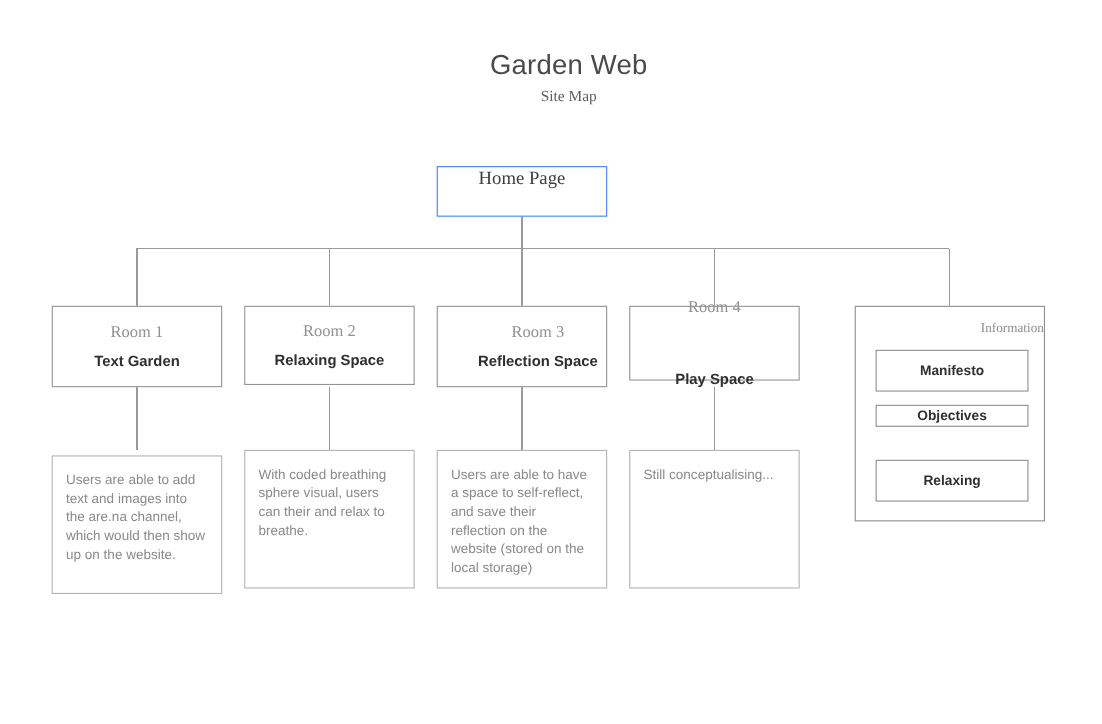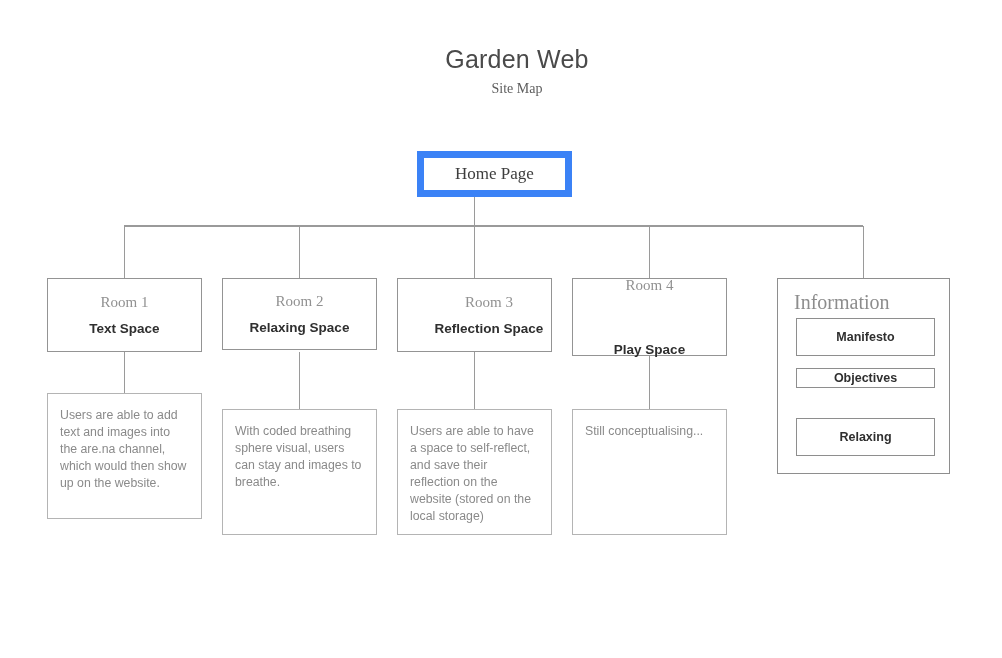--- a/index.html
+++ b/index.html
@@ -51,25 +51,24 @@
     width: 1002px;
     height: 658px;
   }
   
   .node {
     position: absolute;
     box-sizing: border-box;
     background: #ffffff;
   }
   .home-box {
-    border: 7px solid #3b82f6;
+    border: 1px solid #3b82f6;
     display: flex;
-    align-items: center;
+    align-items: flex-start;
     justify-content: center;
-    margin-left: 20px;
   }
   .home-label {
     font-family: "Liberation Serif", serif;
     font-size: 17px;
     color: #3d3d3d;
   }
   .room-box {
     border: 1px solid #949494;
     display: flex;
     flex-direction: column;
@@ -99,26 +98,26 @@
     font-size: 12.3px;
     line-height: 17px;
     color: #8a8a8a;
     display: block;
   }
   .info-panel {
     border: 1px solid #8e8e8e;
   }
   .info-title {
     position: absolute;
-    left: 16px;
+    left: 0;
     top: 12px;
     width: 100%;
-    text-align: left;
-    font-family: "Liberation Serif", serif;
-    font-size: 20px;
+    text-align: right;
+    font-family: "Liberation Serif", serif;
+    font-size: 12px;
     color: #8d8d8d;
   }
   .info-item {
     position: absolute;
     box-sizing: border-box;
     border: 1px solid #8e8e8e;
     background: #ffffff;
     display: flex;
     align-items: center;
     justify-content: center;
@@ -159,44 +158,44 @@
       <line x1="649.5" y1="352" x2="649.5" y2="409"></line>
     </g>
   </svg>
 
   <div class="node home-box" style="left:397px; top:151px; width:155px; height:46px;">
     <span class="home-label">Home Page</span>
   </div>
 
   <div class="node room-box" style="left:47px; top:278px; width:155px; height:74px;">
     <span class="room-index">Room 1</span>
-    <span class="room-name">Text Space</span>
+    <span class="room-name">Text Garden</span>
   </div>
 
   <div class="node room-box" style="left:222px; top:278px; width:155px; height:72px;">
     <span class="room-index">Room 2</span>
     <span class="room-name">Relaxing Space</span>
   </div>
 
   <div class="node room-box" style="left:397px; top:278px; width:155px; height:74px;padding-left:29px;">
     <span class="room-index">Room 3</span>
     <span class="room-name">Reflection Space</span>
   </div>
 
-  <div class="node room-box" style="left:572px; top:278px; width:155px; height:78px;gap:38px;">
+  <div class="node room-box" style="left:572px; top:278px; width:155px; height:68px;gap:38px;">
     <span class="room-index">Room 4</span>
     <span class="room-name">Play Space</span>
   </div>
 
-  <div class="node desc-box" style="left:47px; top:393px; width:155px; height:126px;">
+  <div class="node desc-box" style="left:47px; top:414px; width:155px; height:126px;">
     <span class="desc-text">Users are able to add text and images into the are.na channel, which would then show up on the website.</span>
   </div>
 
   <div class="node desc-box" style="left:222px; top:409px; width:155px; height:126px;">
-    <span class="desc-text">With coded breathing sphere visual, users can stay and images to breathe.</span>
+    <span class="desc-text">With coded breathing sphere visual, users can their and relax to breathe.</span>
   </div>
 
   <div class="node desc-box" style="left:572px; top:409px; width:155px; height:126px;">
     <span class="desc-text">Still conceptualising...</span>
   </div>
 
   <div class="node desc-box" style="left:397px; top:409px; width:155px; height:126px;">
     <span class="desc-text">Users are able to have a space to self-reflect, and save their reflection on the website (stored on the local storage)</span>
   </div>
 

